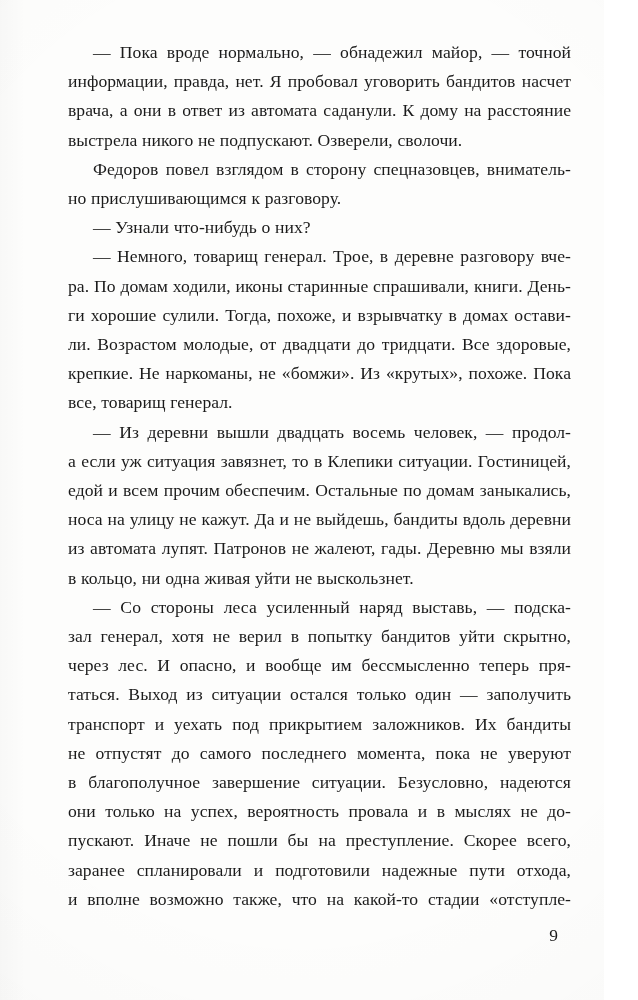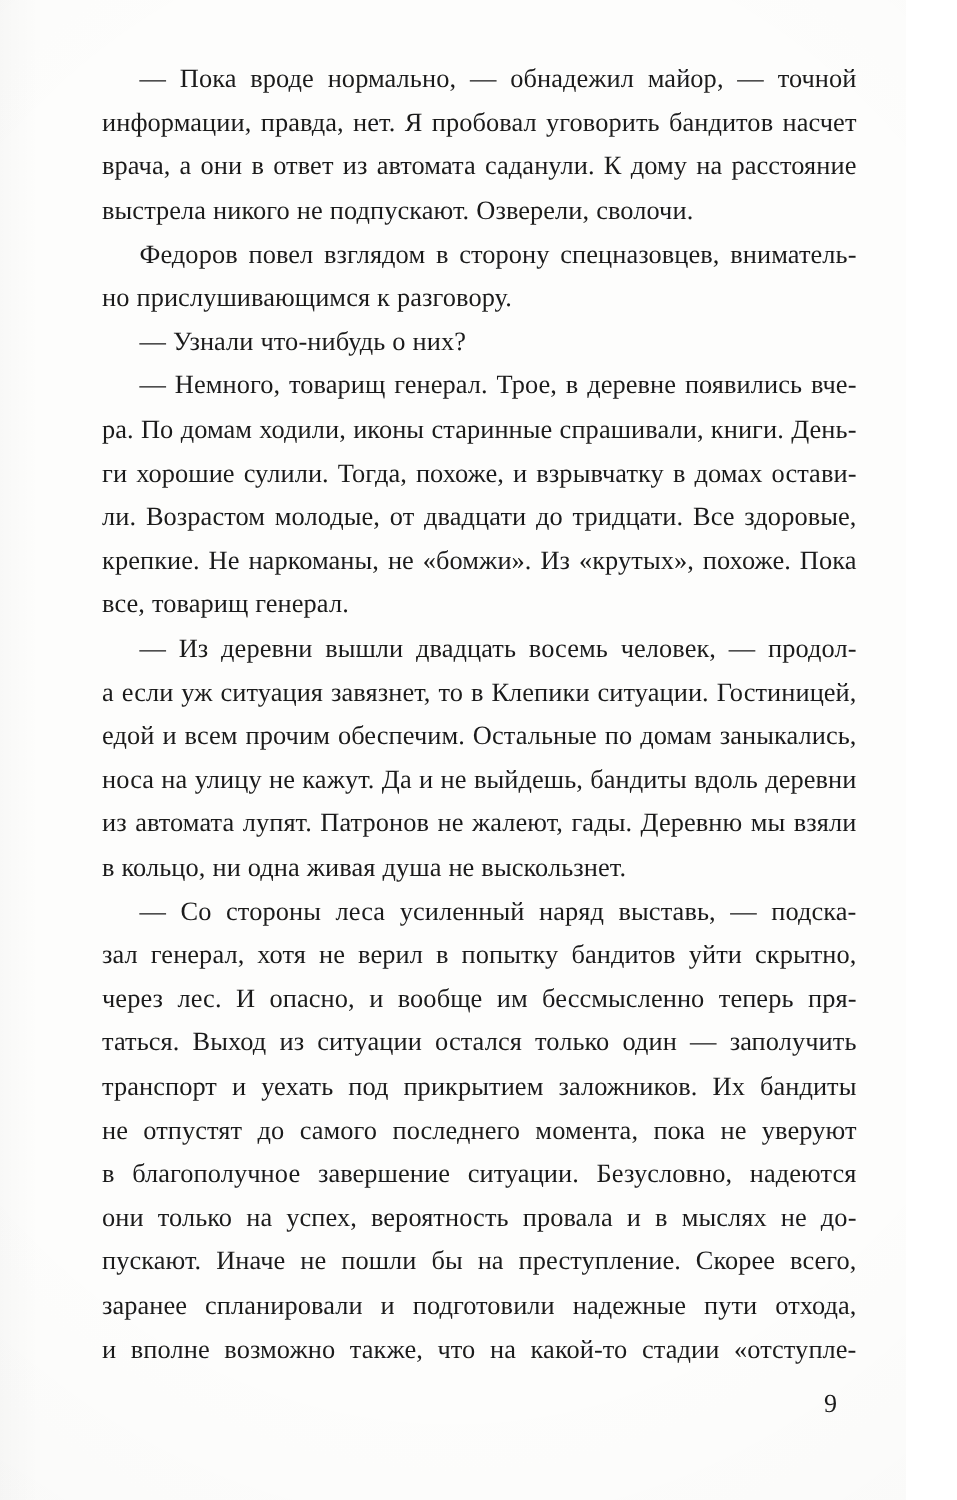--- a/index.html
+++ b/index.html
@@ -92,34 +92,34 @@
         <span class="ln last">выстрела никого не подпускают. Озверели, сволочи.</span>
       </p>
       <p class="para">
         <span class="ln indent">Федоров повел взглядом в сторону спецназовцев, вниматель-</span>
         <span class="ln last">но прислушивающимся к разговору.</span>
       </p>
       <p class="para">
         <span class="ln last indent">— Узнали что-нибудь о них?</span>
       </p>
       <p class="para">
-        <span class="ln indent">— Немного, товарищ генерал. Трое, в деревне появились вче-</span>
+        <span class="ln indent">— Немного, товарищ генерал. Трое, в деревне разговору вче-</span>
         <span class="ln">ра. По домам ходили, иконы старинные спрашивали, книги. День-</span>
         <span class="ln">ги хорошие сулили. Тогда, похоже, и взрывчатку в домах остави-</span>
         <span class="ln">ли. Возрастом молодые, от двадцати до тридцати. Все здоровые,</span>
         <span class="ln">крепкие. Не наркоманы, не «бомжи». Из «крутых», похоже. Пока</span>
         <span class="ln last">все, товарищ генерал.</span>
       </p>
       <p class="para">
         <span class="ln indent">— Из деревни вышли двадцать восемь человек, — продол-</span>
         <span class="ln">а если уж ситуация завязнет, то в Клепики ситуации. Гостиницей,</span>
         <span class="ln">едой и всем прочим обеспечим. Остальные по домам заныкались,</span>
         <span class="ln">носа на улицу не кажут. Да и не выйдешь, бандиты вдоль деревни</span>
         <span class="ln">из автомата лупят. Патронов не жалеют, гады. Деревню мы взяли</span>
-        <span class="ln last">в кольцо, ни одна живая душа не выскользнет.</span>
+        <span class="ln last">в кольцо, ни одна живая уйти не выскользнет.</span>
       </p>
       <p class="para">
         <span class="ln indent">— Со стороны леса усиленный наряд выставь, — подска-</span>
         <span class="ln">зал генерал, хотя не верил в попытку бандитов уйти скрытно,</span>
         <span class="ln">через лес. И опасно, и вообще им бессмысленно теперь пря-</span>
         <span class="ln">таться. Выход из ситуации остался только один — заполучить</span>
         <span class="ln">транспорт и уехать под прикрытием заложников. Их бандиты</span>
         <span class="ln">не отпустят до самого последнего момента, пока не уверуют</span>
         <span class="ln">в благополучное завершение ситуации. Безусловно, надеются</span>
         <span class="ln">они только на успех, вероятность провала и в мыслях не до-</span>

